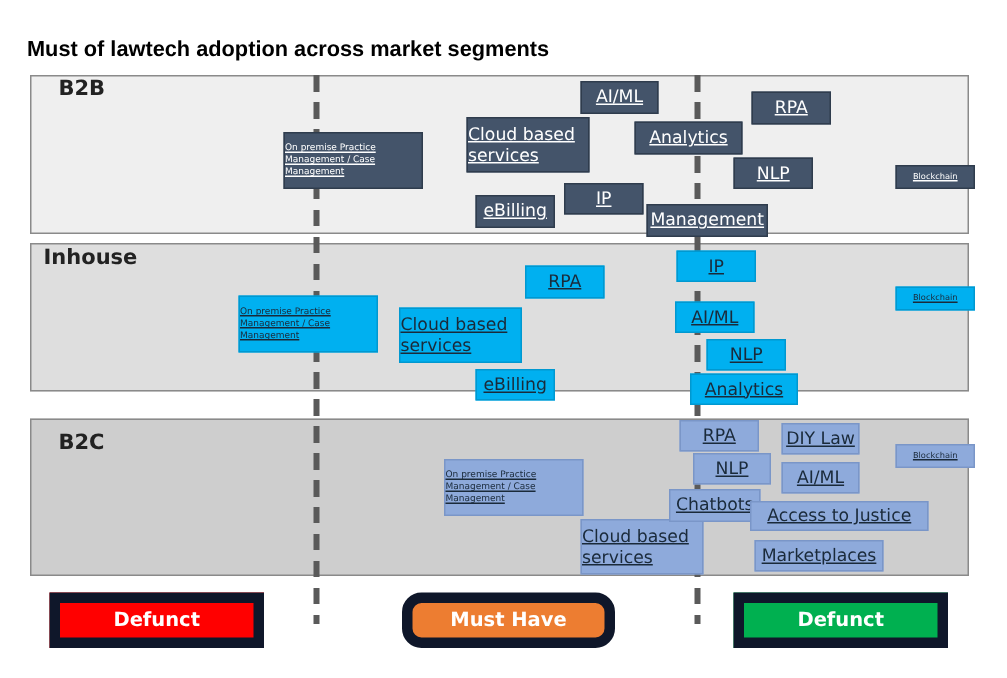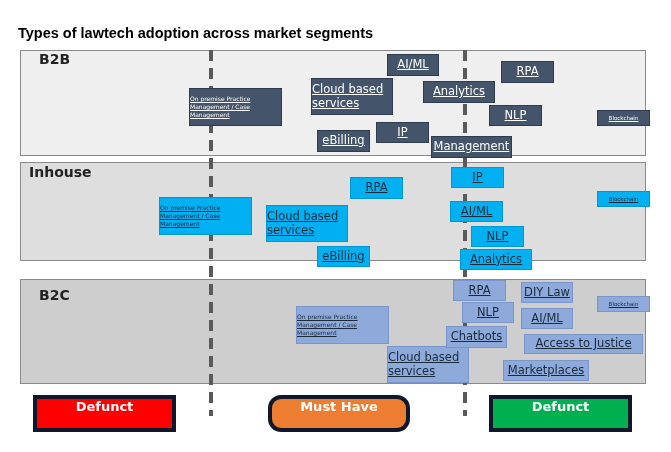--- a/index.html
+++ b/index.html
@@ -16,26 +16,26 @@
   .vline { position: absolute; width: 4px; top: 50px; height: 366px; background: repeating-linear-gradient(to bottom, #5a5a5a 0 11px, transparent 11px 18px); }
   .vline.l1 { left: 209px; }
   .vline.l2 { left: 463px; }
   .box { position: absolute; box-sizing: border-box; display: flex; align-items: center; justify-content: center; text-align: left; font-family: "DejaVu Sans", sans-serif; line-height: 1.2; text-decoration: underline; }
   .box.dark { background: #44546a; color: #ffffff; border: 1px solid #2f3c4d; }
   .box.cyan { background: #00b0f0; color: #1a2a3a; border: 1px solid #0098d0; }
   .box.blue { background: #8eaadb; color: #1a2a3a; border: 1px solid #7a96c8; }
   .fs13 { font-size: 11.5px; }
   .fs6 { font-size: 6px; line-height: 1.35; }
   .fs5 { font-size: 5.5px; }
-  .legend { position: absolute; top: 395px; height: 37px; box-sizing: border-box; display: flex; align-items: flex-start; justify-content: center; color: #fff; font-family: "DejaVu Sans", sans-serif; font-weight: bold; font-size: 13px; border: 4px solid #0f172a; }
+  .legend { position: absolute; top: 395px; height: 37px; box-sizing: border-box; display: flex; align-items: center; justify-content: center; color: #fff; font-family: "DejaVu Sans", sans-serif; font-weight: bold; font-size: 13px; border: 7px solid #0f172a; }
 </style>
 </head>
 <body>
 
-<div class="title">Types of lawtech adoption across market segments</div>
+<div class="title">Must of lawtech adoption across market segments</div>
 
 <div class="panel b2b">
   <div class="panel-label">B2B</div>
 </div>
 
 <div class="panel inhouse">
   <div class="panel-label">Inhouse</div>
 </div>
 
 <div class="panel b2c">
@@ -66,21 +66,21 @@
 <div class="box cyan fs13" style="left: 460px; top: 249px; width: 72px; height: 21px; background: rgb(0, 176, 240);">Analytics</div>
 <div class="box cyan fs5" style="left: 597px; top: 191px; width: 53px; height: 16px; background: rgb(0, 176, 240);">Blockchain</div>
 
 <div class="box blue fs6" style="left: 296px; top: 306px; width: 93px; height: 38px; background: rgb(142, 170, 219);">On premise Practice Management / Case Management</div>
 <div class="box blue fs13" style="left: 387px; top: 346px; width: 82px; height: 37px; background: rgb(142, 170, 219);">Cloud based services</div>
 <div class="box blue fs13" style="left: 453px; top: 280px; width: 53px; height: 21px; background: rgb(142, 170, 219);">RPA</div>
 <div class="box blue fs13" style="left: 462px; top: 302px; width: 52px; height: 21px; background: rgb(142, 170, 219);">NLP</div>
 <div class="box blue fs13" style="left: 446px; top: 326px; width: 61px; height: 22px; background: rgb(142, 170, 219);">Chatbots</div>
 <div class="box blue fs13" style="left: 521px; top: 282px; width: 52px; height: 21px; background: rgb(142, 170, 219);">DIY Law</div>
 <div class="box blue fs13" style="left: 521px; top: 308px; width: 52px; height: 21px; background: rgb(142, 170, 219);">AI/ML</div>
-<div class="box blue fs13" style="left: 500px; top: 334px; width: 119px; height: 20px; background: rgb(142, 170, 219); margin-left: 24px;">Access to Justice</div>
+<div class="box blue fs13" style="left: 500px; top: 334px; width: 119px; height: 20px; background: rgb(142, 170, 219);">Access to Justice</div>
 <div class="box blue fs13" style="left: 503px; top: 360px; width: 86px; height: 21px; background: rgb(142, 170, 219);">Marketplaces</div>
 <div class="box blue fs5" style="left: 597px; top: 296px; width: 53px; height: 16px; background: rgb(142, 170, 219);">Blockchain</div>
 
 <div class="legend" style="left: 33px; width: 143px; background: rgb(255, 0, 0);">
   <span>Defunct</span>
 </div>
 <div class="legend" style="left: 268px; width: 142px; background: rgb(237, 125, 49); border-radius: 13px;">
   <span>Must Have</span>
 </div>
 <div class="legend" style="left: 489px; width: 143px; background: rgb(0, 176, 80);">

